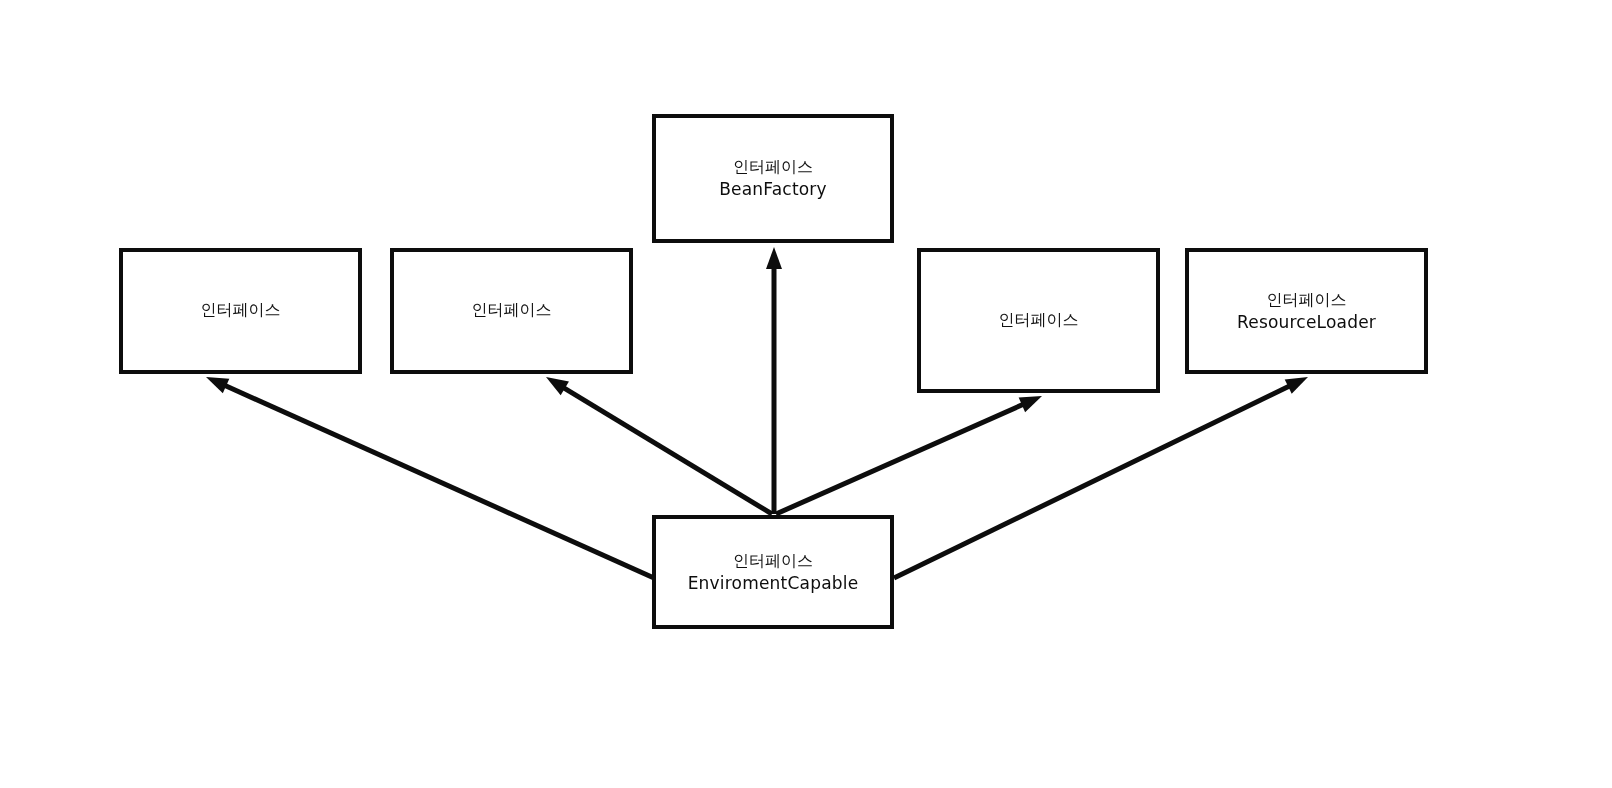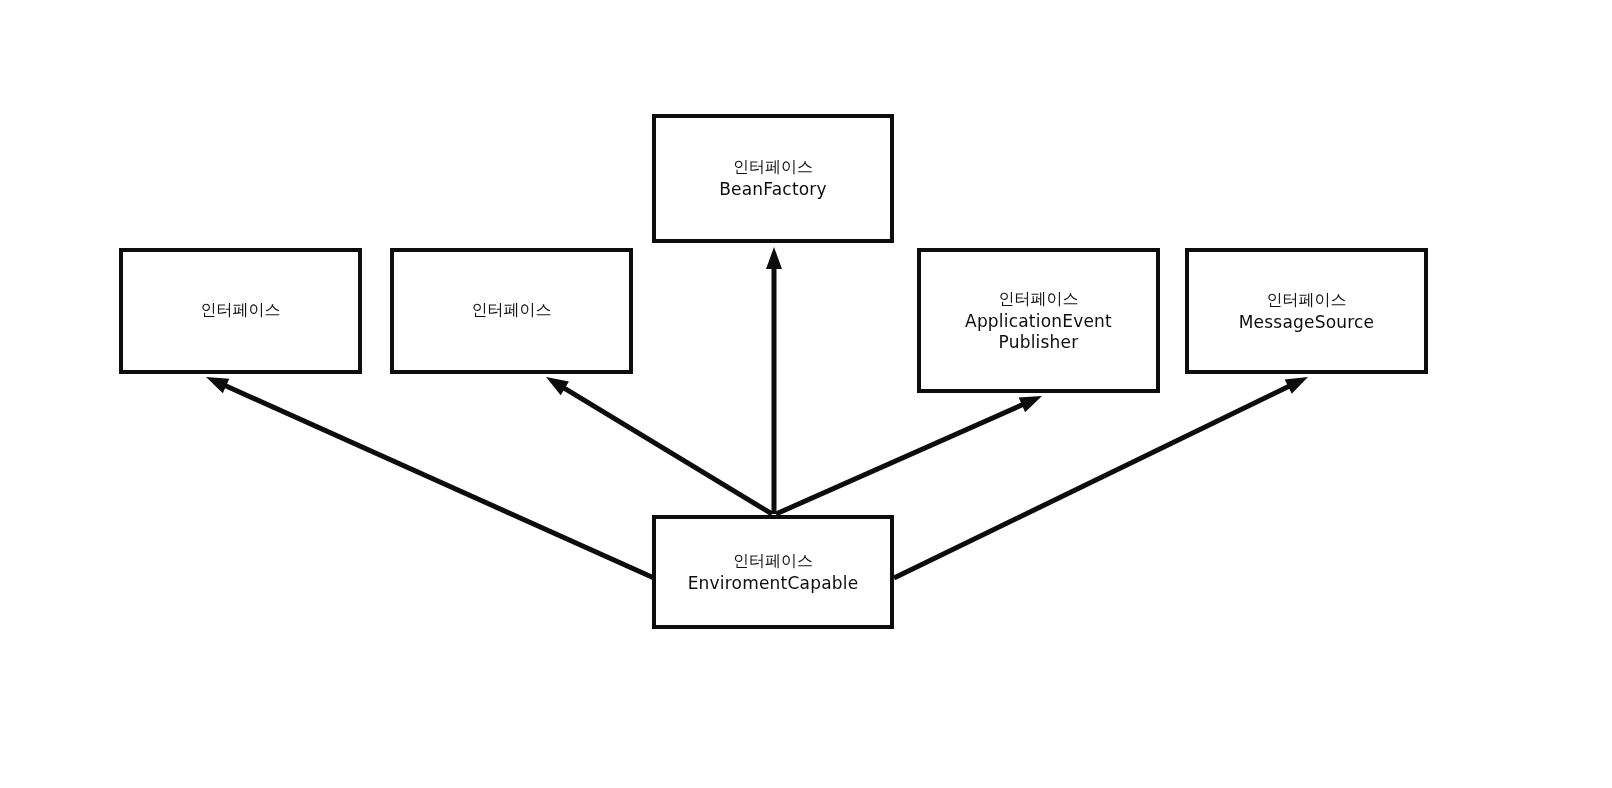--- a/index.html
+++ b/index.html
@@ -80,27 +80,25 @@
   <div class="uml-node" style="left: 119px; top: 248px; width: 243px; height: 126px; border-color: rgb(13, 13, 13);">
     <div class="stereotype">인터페이스</div>
   </div>
 
   <div class="uml-node" style="left: 390px; top: 248px; width: 243px; height: 126px; border-color: rgb(13, 13, 13);">
     <div class="stereotype">인터페이스</div>
   </div>
 
   <div class="uml-node" style="left: 917px; top: 248px; width: 243px; height: 145px; border-color: rgb(13, 13, 13);">
     <div class="stereotype">인터페이스</div>
-    <div class="node-title">ApplicationEvent
-Publisher</div>
   </div>
 
   <div class="uml-node" style="left: 1185px; top: 248px; width: 243px; height: 126px; border-color: rgb(13, 13, 13);">
     <div class="stereotype">인터페이스</div>
-    <div class="node-title">MessageSource</div>
+    <div class="node-title">ResourceLoader</div>
   </div>
 
   <div class="uml-node" style="left: 652px; top: 515px; width: 242px; height: 114px; border-color: rgb(13, 13, 13);">
     <div class="stereotype">인터페이스</div>
     <div class="node-title">EnviromentCapable</div>
   </div>
 
 </div>
 
 </body></html>

